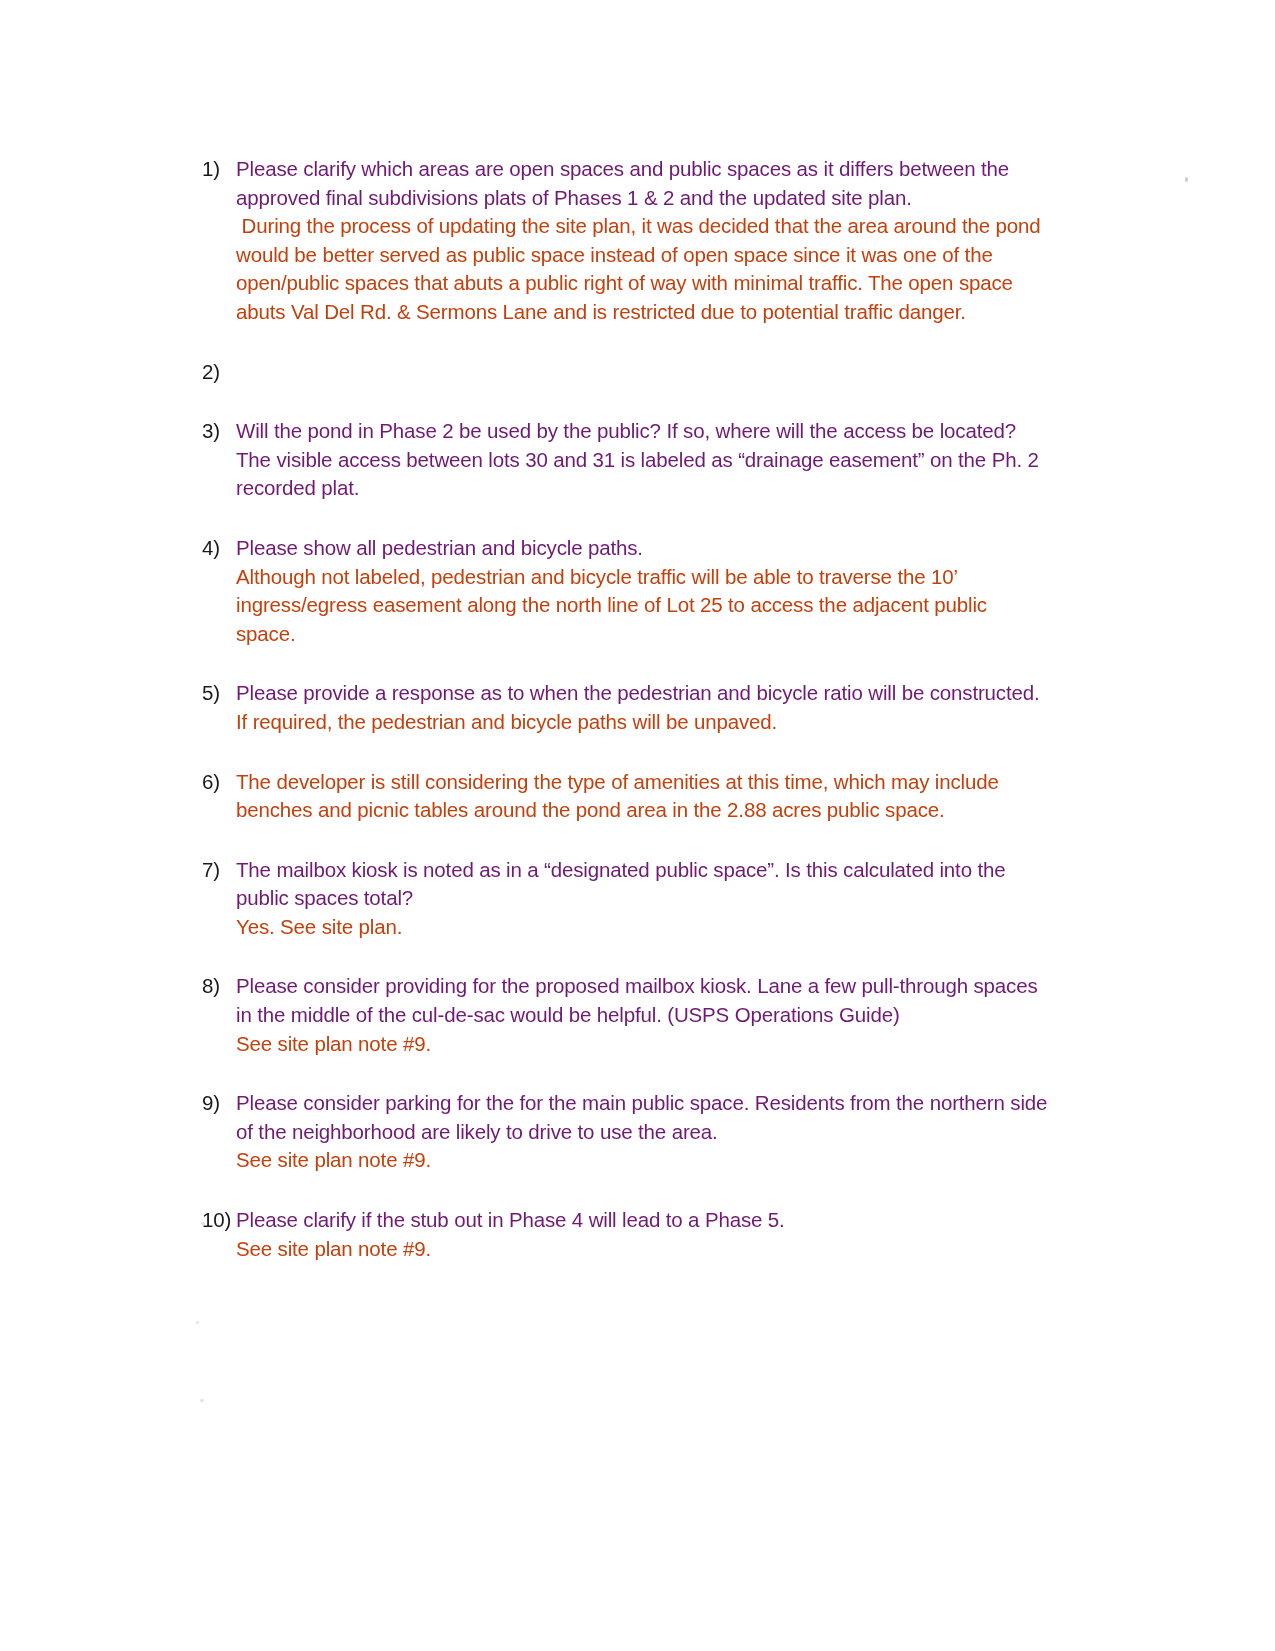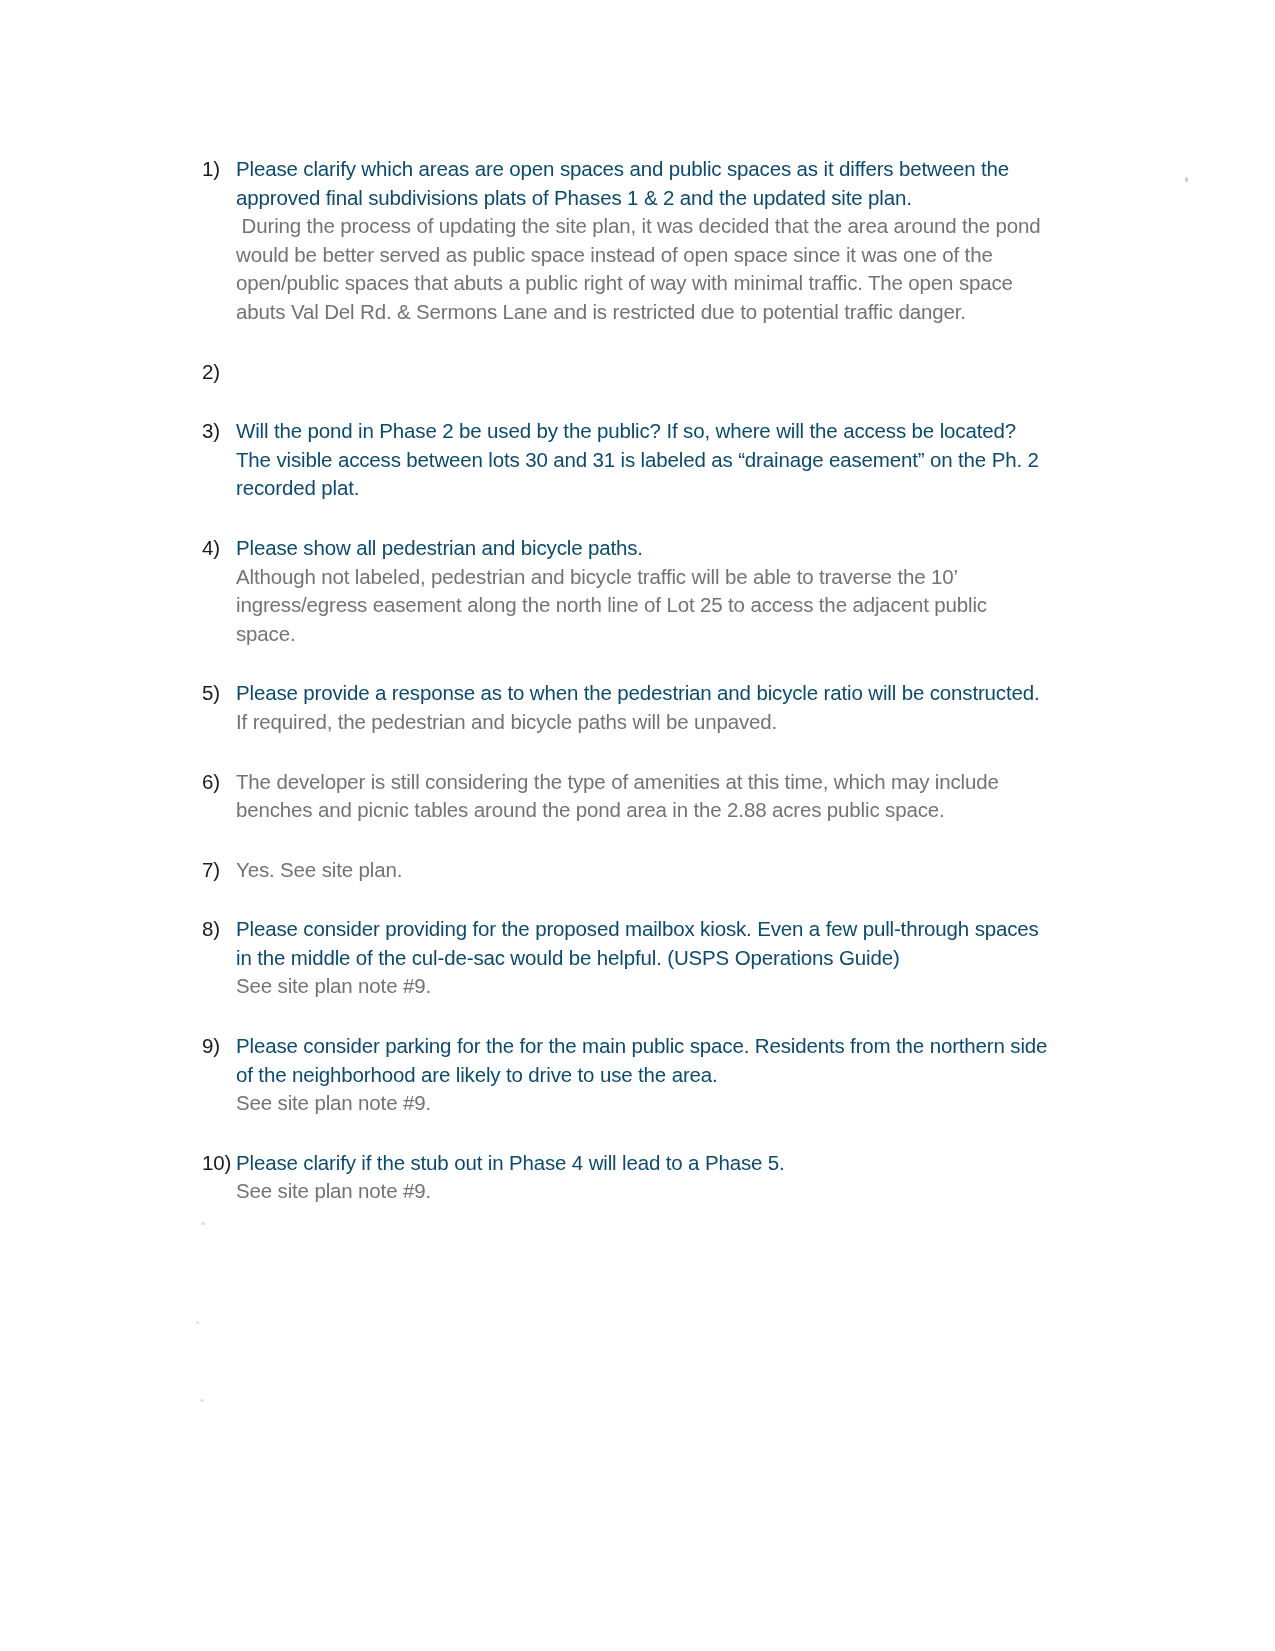--- a/index.html
+++ b/index.html
@@ -34,30 +34,30 @@
     color: #1a1a1a;
     letter-spacing: -0.1px;
   }
   .qa-content {
     flex: 1 1 auto;
     min-width: 0;
   }
   .question {
     font-size: 20.5px;
     line-height: 28.6px;
-    color: #0c4a6e;
+    color: #701a75;
     letter-spacing: -0.15px;
     margin: 0;
     text-align: left;
     white-space: pre-wrap;
   }
   .answer {
     font-size: 20.5px;
     line-height: 28.6px;
-    color: #737373;
+    color: #c2410c;
     letter-spacing: -0.15px;
     margin: 0;
     text-align: left;
     white-space: pre-wrap;
   }
   
   .speck {
     position: absolute;
     background: #b9b4b4;
     border-radius: 50%;
@@ -115,28 +115,29 @@
     <div class="qa-item">
       <div class="qa-number">6)</div>
       <div class="qa-content">
         <p class="answer">The developer is still considering the type of amenities at this time, which may include benches and picnic tables around the pond area in the 2.88 acres public space.</p>
       </div>
     </div>
 
     <div class="qa-item">
       <div class="qa-number">7)</div>
       <div class="qa-content">
+        <p class="question">The mailbox kiosk is noted as in a “designated public space”. Is this calculated into the public spaces total?</p>
         <p class="answer">Yes. See site plan.</p>
       </div>
     </div>
 
     <div class="qa-item">
       <div class="qa-number">8)</div>
       <div class="qa-content">
-        <p class="question">Please consider providing for the proposed mailbox kiosk. Even a few pull-through spaces in the middle of the cul-de-sac would be helpful. (USPS Operations Guide)</p>
+        <p class="question">Please consider providing for the proposed mailbox kiosk. Lane a few pull-through spaces in the middle of the cul-de-sac would be helpful. (USPS Operations Guide)</p>
         <p class="answer">See site plan note #9.</p>
       </div>
     </div>
 
     <div class="qa-item">
       <div class="qa-number">9)</div>
       <div class="qa-content">
         <p class="question">Please consider parking for the for the main public space. Residents from the northern side of the neighborhood are likely to drive to use the area.</p>
         <p class="answer">See site plan note #9.</p>
       </div>

